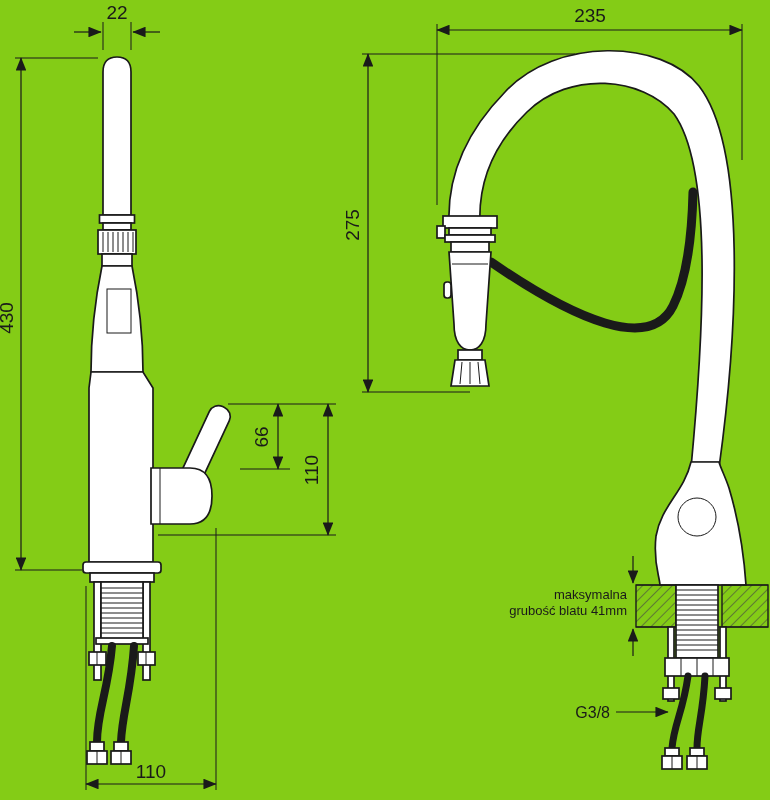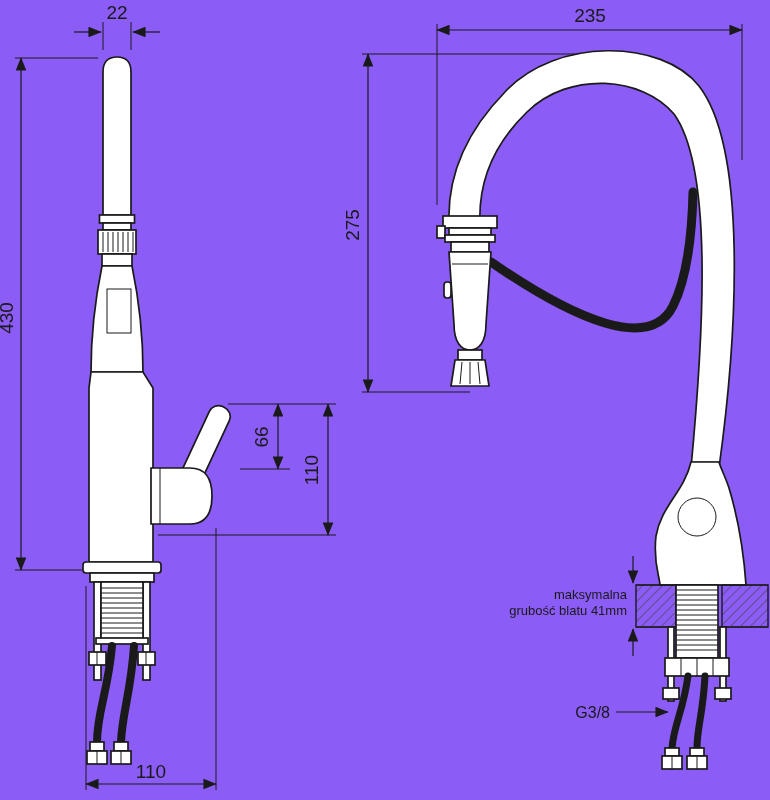--- a/index.html
+++ b/index.html
@@ -1,16 +1,16 @@
 <!DOCTYPE html>
 <html><head>
 <meta charset="utf-8">
 <style>
   html,body{margin:0;padding:0;background:#fff;}
-  .canvas{width:770px;height:800px;background:#8b5cf6;position:relative;overflow:hidden;}
+  .canvas{width:770px;height:800px;background:#84cc16;position:relative;overflow:hidden;}
   svg{display:block;}
   svg text{font-family:"Liberation Sans", sans-serif;fill:#1a1a1a;}
   .dimtext{font-size:19px;}
   .notetext{font-size:13px;}
   .threadtext{font-size:16px;}
   .out{stroke:#1a1a1a;stroke-width:1.7;fill:#fff;}
   .thin{stroke:#1a1a1a;stroke-width:1;fill:none;}
   .dim{stroke:#1a1a1a;stroke-width:1.2;fill:none;}
   .ext{stroke:#1a1a1a;stroke-width:1;fill:none;}
   .hose{stroke:#1a1a1a;stroke-width:8;fill:none;stroke-linecap:round;}

